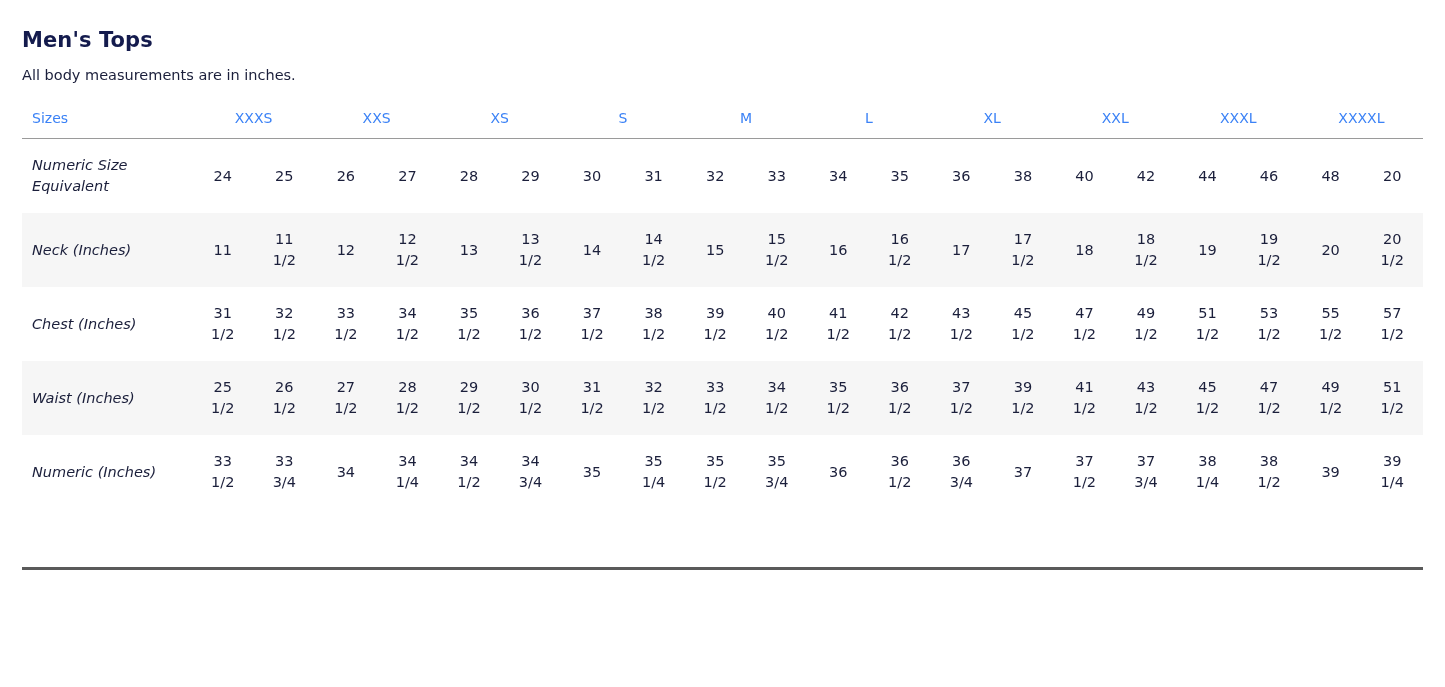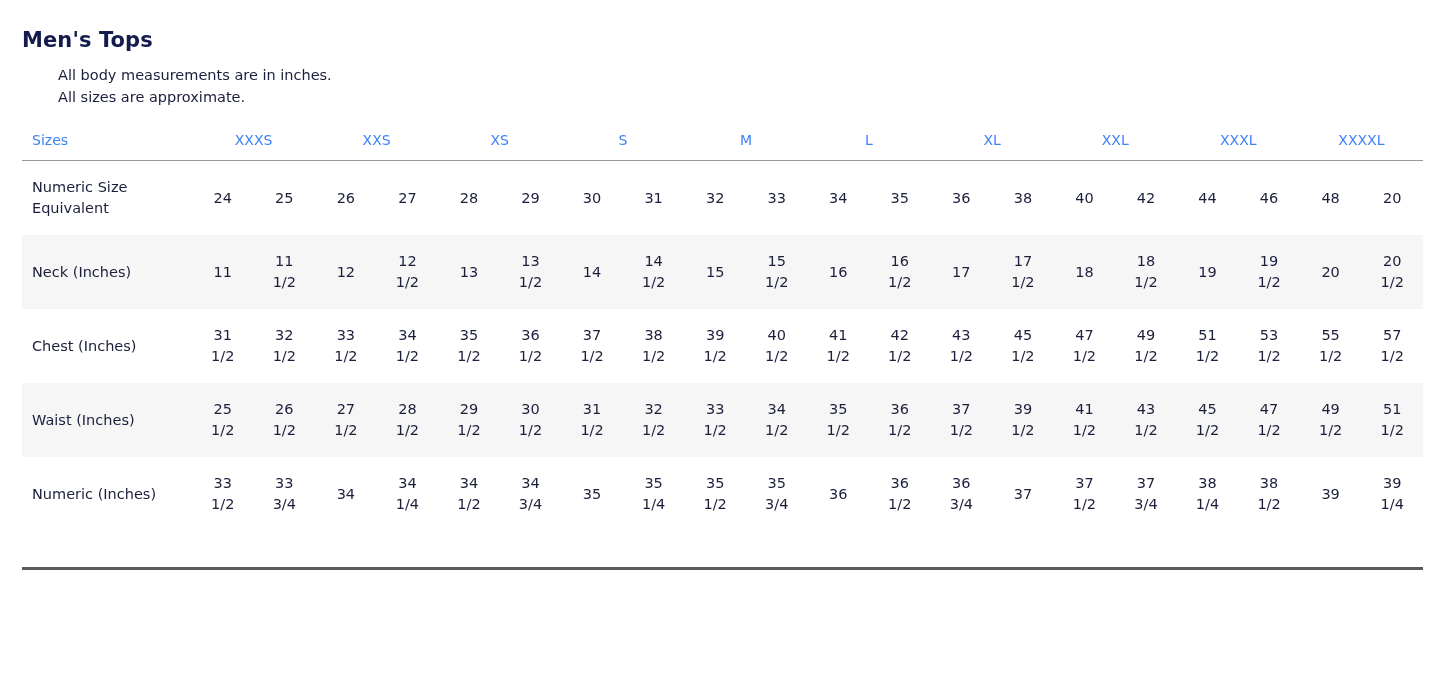--- a/index.html
+++ b/index.html
@@ -29,21 +29,21 @@
     padding-top: 28px;
     margin: 0 0 12px 0;
   }
   .subtitle {
     font-size: 14.5px;
     color: #1b1f3b;
     line-height: 22px;
     margin: 0 0 18px 0;
     font-weight: 400;
   }
-  .subtitle div { white-space: nowrap; margin-left: 36px; }
+  .subtitle div { white-space: nowrap; }
 
   table.size-table {
     border-collapse: collapse;
     width: 1401px;
     table-layout: fixed;
   }
   table.size-table col.label-col { width: 170px; }
 
   thead th {
     font-size: 14px;
@@ -65,20 +65,21 @@
     text-align: center;
     vertical-align: middle;
     padding: 16px 0;
     line-height: 21px;
     font-weight: 400;
   }
   tbody td.row-label {
     text-align: left;
     padding-left: 10px;
     line-height: 21px;
+    font-style: italic;
   }
   tbody tr.shaded td {
     background: #f6f6f6;
   }
   tbody tr.plain td {
     background: #ffffff;
   }
   .frac { display: block; }
 
   .bottom-rule {
@@ -92,21 +93,20 @@
 </style>
 </head>
 <body>
 
 <div class="page">
 
   <h1 class="title">Men's Tops</h1>
 
   <div class="subtitle">
     <div>All body measurements are in inches.</div>
-    <div>All sizes are approximate.</div>
   </div>
 
   <table class="size-table">
     <colgroup id="table-cols">
       <col class="label-col">
     <col>
         <col>
         <col>
         <col>
         <col>

